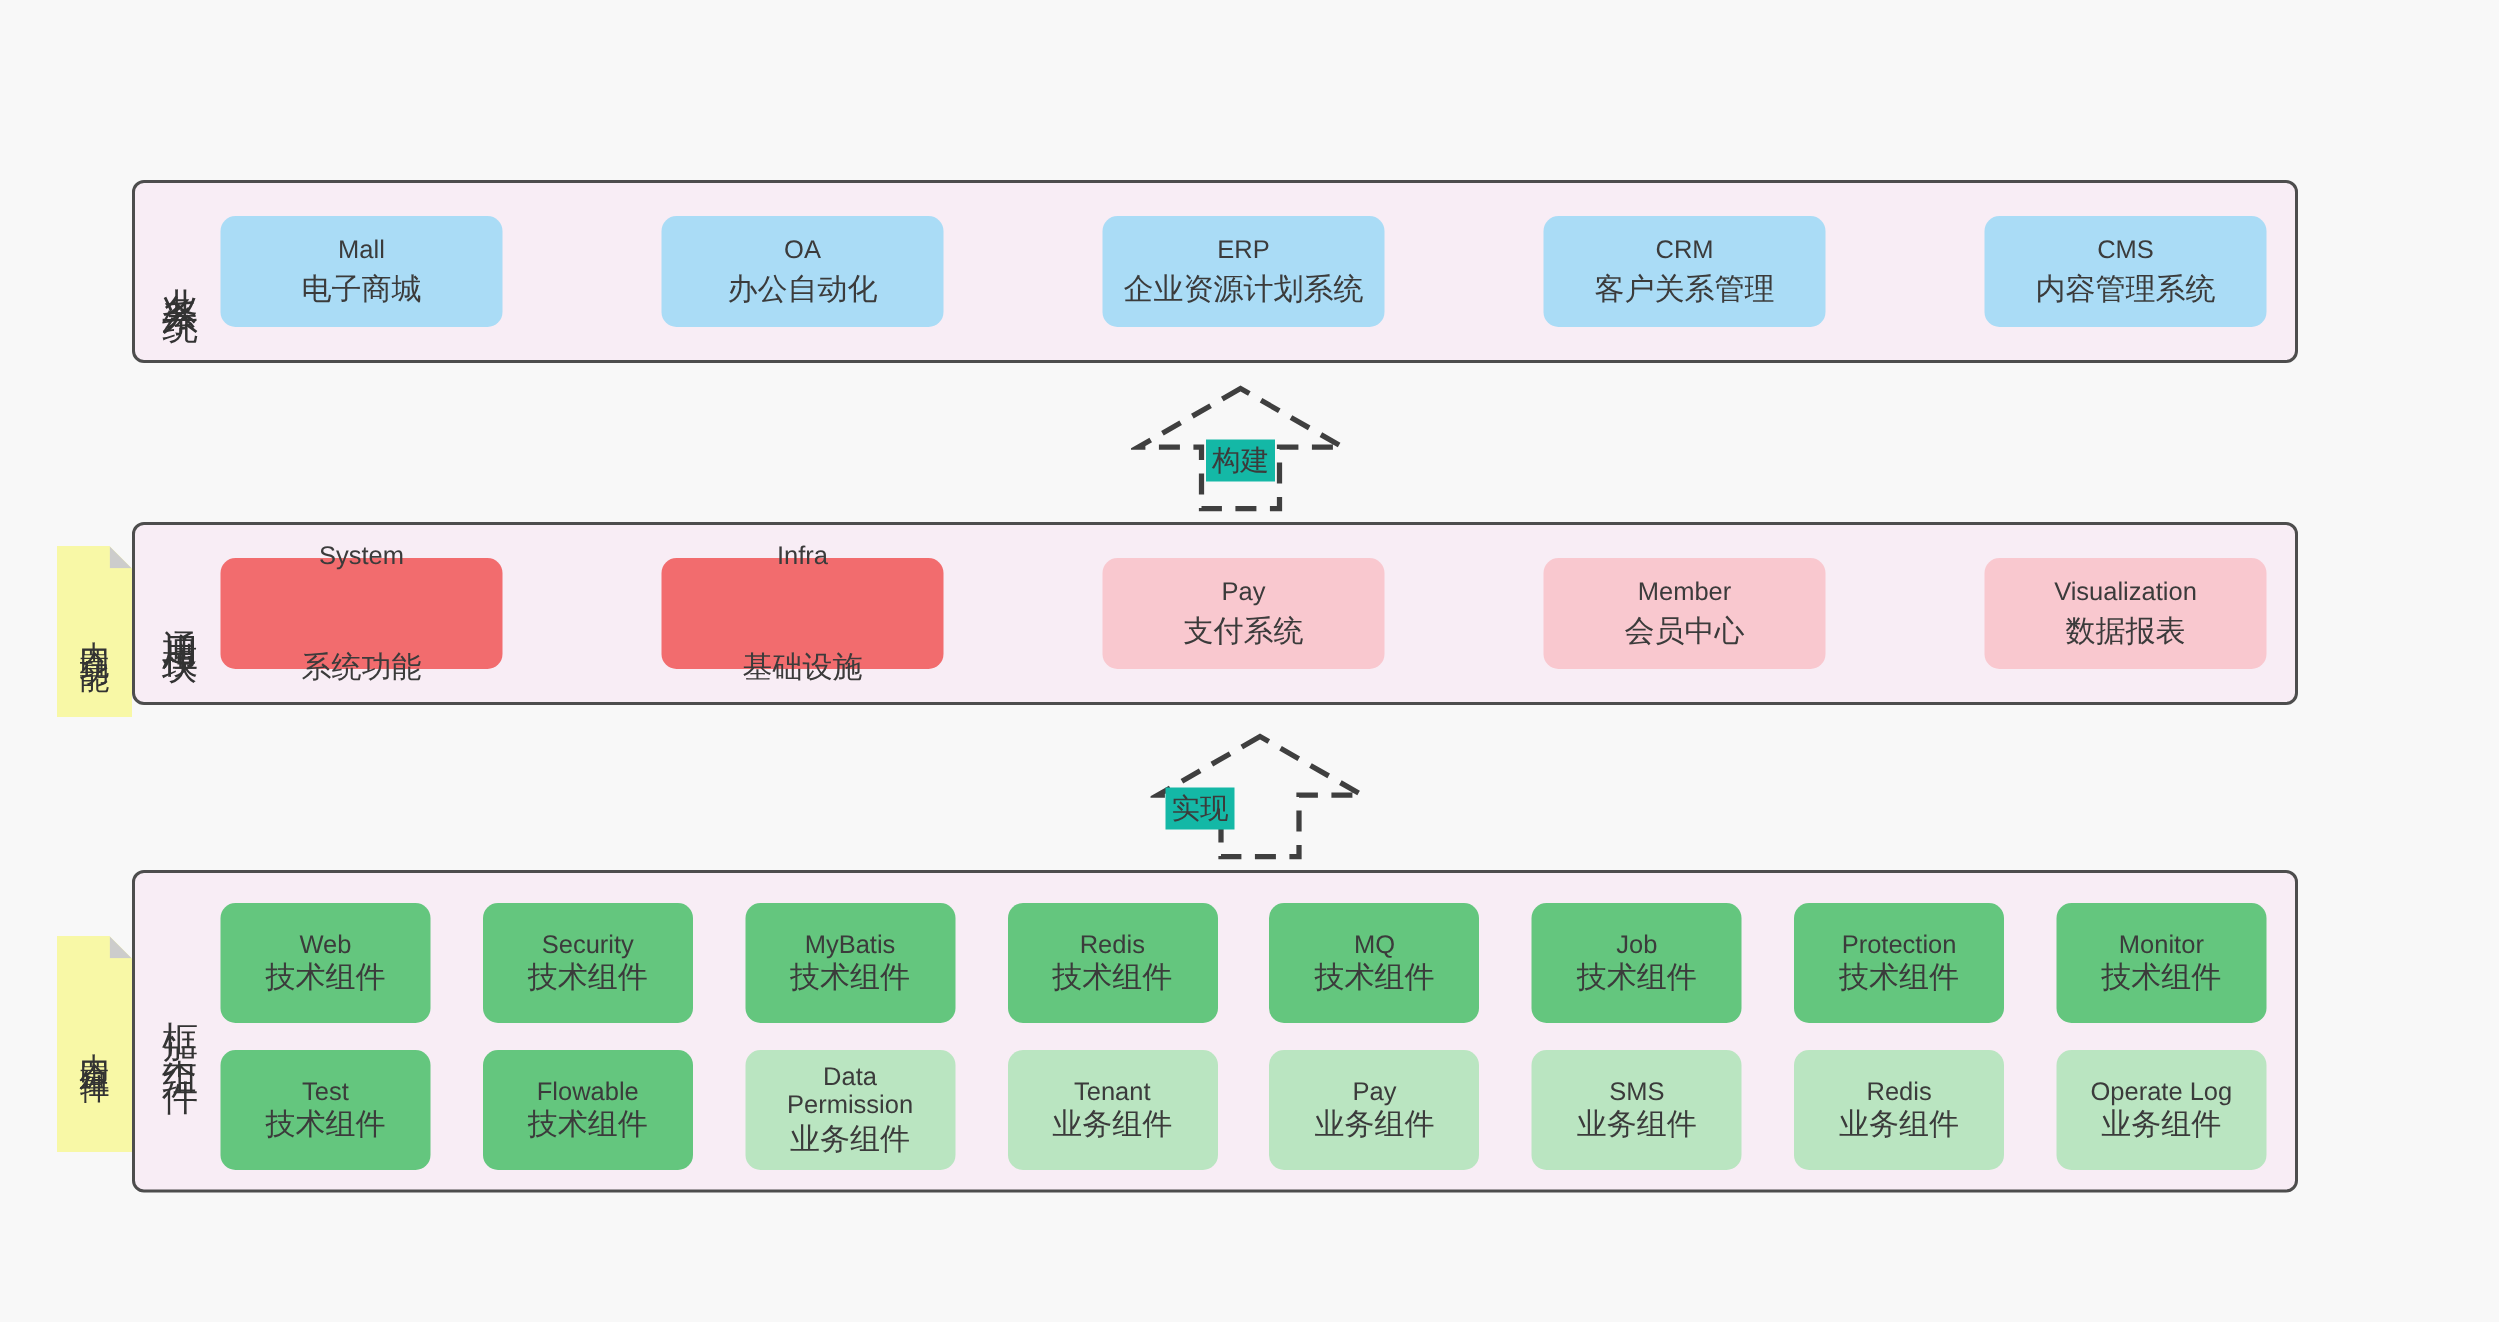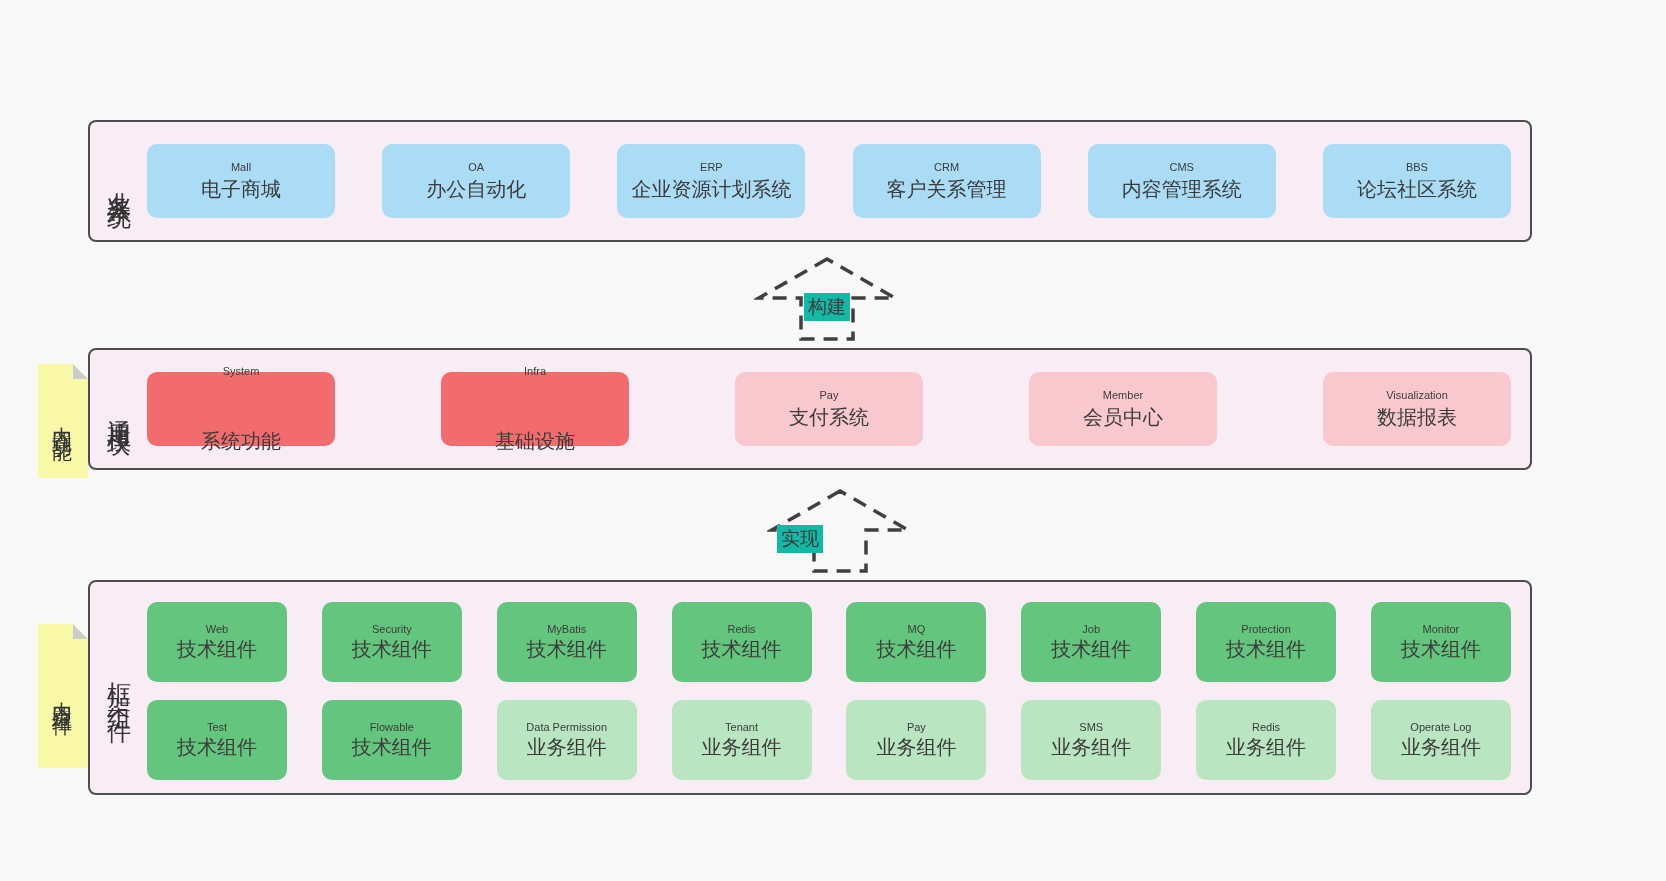--- a/index.html
+++ b/index.html
@@ -17,21 +17,21 @@
 
   
   .boxes{position:absolute;left:57px;right:19px;display:flex;justify-content:space-between;}
   .cols6{top:22px;}
   .row8.r1{top:20px;}
   .row8.r2{top:118px;}
   .box{border-radius:10px;display:flex;flex-direction:column;justify-content:center;align-items:center;
     text-align:center;box-sizing:border-box;line-height:1.2;}
   .cols6 .box{width:188px;height:74px;}
   .row8 .box{width:140px;height:80px;padding:0 14px;line-height:1.16;}
-  .box-name{font-size:11px;}
+  .box-name{font-size:17px;}
   .box-desc{font-size:20px;margin-top:3px;}
   .row8 .box-desc{margin-top:2px;}
 
   .blue{background:#aadcf6;}
   .red{background:#f26c6e;gap:48px;}
   .pink{background:#f9c8cf;}
   .green{background:#64c67e;}
   .green-light{background:#bae5c1;}
 
   
@@ -75,24 +75,20 @@
         <div class="box-desc">企业资源计划系统</div>
       </div>
       <div class="box blue">
         <div class="box-name">CRM</div>
         <div class="box-desc">客户关系管理</div>
       </div>
       <div class="box blue">
         <div class="box-name">CMS</div>
         <div class="box-desc">内容管理系统</div>
       </div>
-      <div class="box blue">
-        <div class="box-name">BBS</div>
-        <div class="box-desc">论坛社区系统</div>
-      </div>
     </div>
   </section>
 
   <svg class="arrow" id="arrow1" viewBox="0 0 146 86">
     <path d="M73,3 L5,42 L47,42 L47,83 L99,83 L99,42 L141,42 Z"></path>
   </svg>
   <div class="arrow-label" id="arrow1-label">构建</div>
 
   <div class="note" id="note1">
     <span class="fold"></span>

